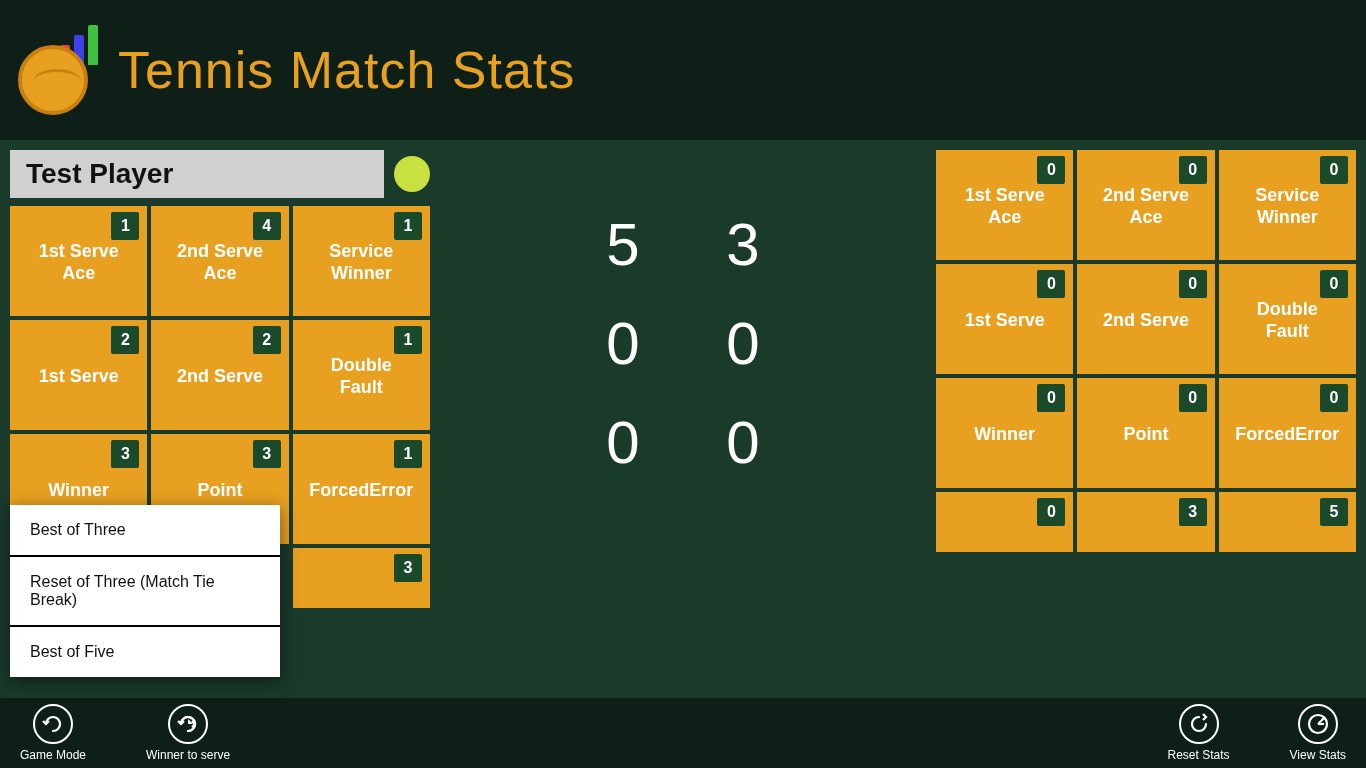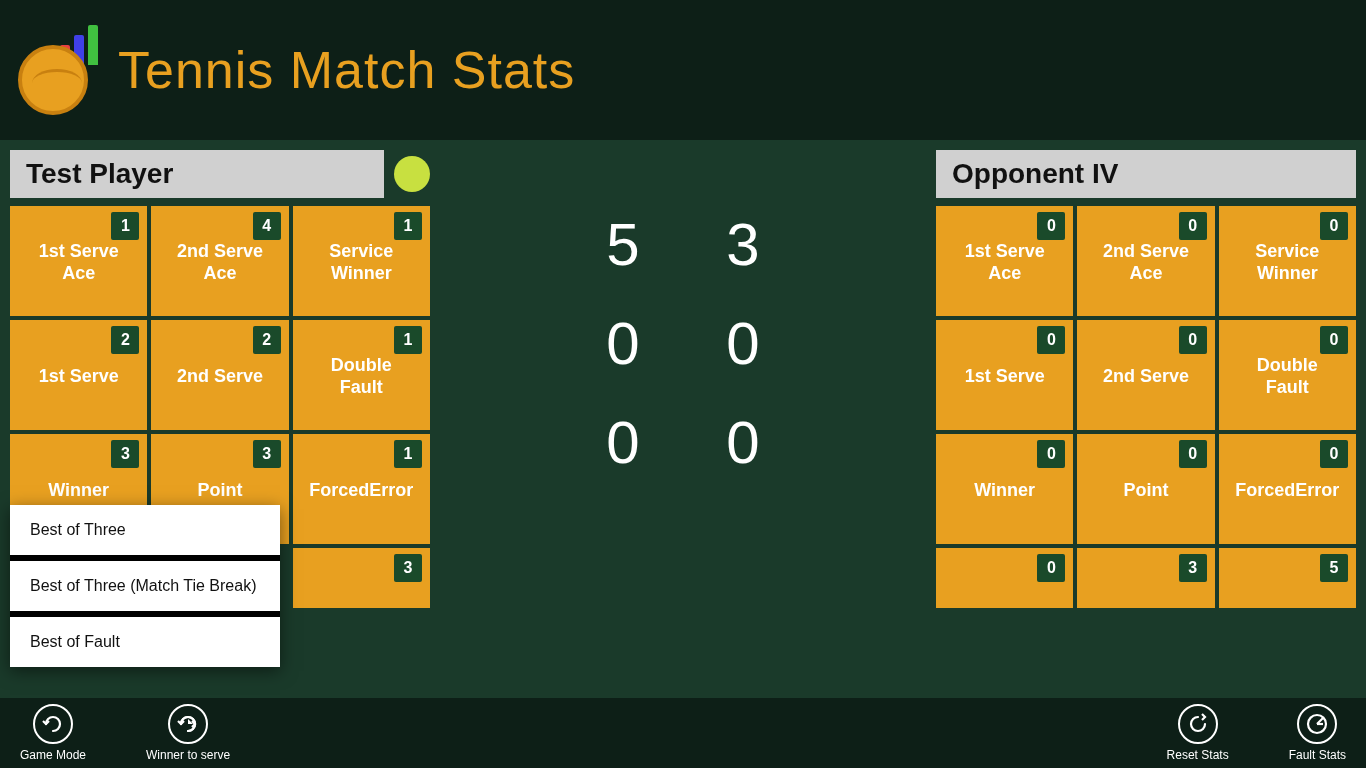--- a/index.html
+++ b/index.html
@@ -223,21 +223,21 @@
       background: white;
       color: #111;
       width: 270px;
       box-shadow: 0 4px 16px rgba(0,0,0,0.5);
       z-index: 100;
     }
     .dropdown-item {
       padding: 16px 20px;
       font-size: 16px;
       cursor: pointer;
-      border-bottom: 6px solid #000000;
+      border-bottom: 2px solid #000000;
     }
     .dropdown-item:last-child { border-bottom: none; }
   </style>
 </head>
 <body>
 
 <div class="header">
   <div class="logo-container">
     <div class="logo-bars">
       <div class="bar bar1"></div>
@@ -313,23 +313,20 @@
       <span class="score-value">0</span>
       <span class="score-value">0</span>
     </div>
     <div class="score-row">
       <span class="score-value">0</span>
       <span class="score-value">0</span>
     </div>
   </div>
 
   <div class="player-panel">
-    <div class="player-name-row">
-      <div class="player-name-box">Opponent IV</div>
-    </div>
     <div class="stat-grid">
 
       <div class="stat-tile">
         <div class="stat-count">0</div>
         <div class="stat-label">1st Serve<br>Ace</div>
       </div>
       <div class="stat-tile">
         <div class="stat-count">0</div>
         <div class="stat-label">2nd Serve<br>Ace</div>
       </div>
@@ -373,22 +370,22 @@
       <div class="stat-tile" style="min-height:60px;">
         <div class="stat-count">5</div>
       </div>
     </div>
   </div>
 
 </div>
 
 <div class="dropdown-menu">
   <div class="dropdown-item">Best of Three</div>
-  <div class="dropdown-item">Best of Three (Match Tie Break)</div>
-  <div class="dropdown-item">Best of Fault</div>
+  <div class="dropdown-item">Reset of Three (Match Tie Break)</div>
+  <div class="dropdown-item">Best of Five</div>
 </div>
 
 <div class="bottom-bar">
   <div class="bottom-actions-left">
     <div class="bottom-btn">
       <div class="bottom-btn-icon">
 
         <svg width="22" height="22" viewBox="0 0 22 22" fill="none" stroke="white" stroke-width="2.2">
           <path d="M4 11 A7 7 0 1 1 11 18" stroke-linecap="round"></path>
           <polyline points="1,8 4,11 7,8" fill="none"></polyline>
@@ -420,16 +417,16 @@
       <span class="bottom-btn-label">Reset Stats</span>
     </div>
     <div class="bottom-btn">
       <div class="bottom-btn-icon">
         <svg width="22" height="22" viewBox="0 0 22 22" fill="none" stroke="white" stroke-width="2.2">
           <circle cx="11" cy="11" r="9"></circle>
           <line x1="11" y1="11" x2="17" y2="5"></line>
           <line x1="11" y1="11" x2="17" y2="11"></line>
         </svg>
       </div>
-      <span class="bottom-btn-label">Fault Stats</span>
+      <span class="bottom-btn-label">View Stats</span>
     </div>
   </div>
 </div>
 
 </body></html>

